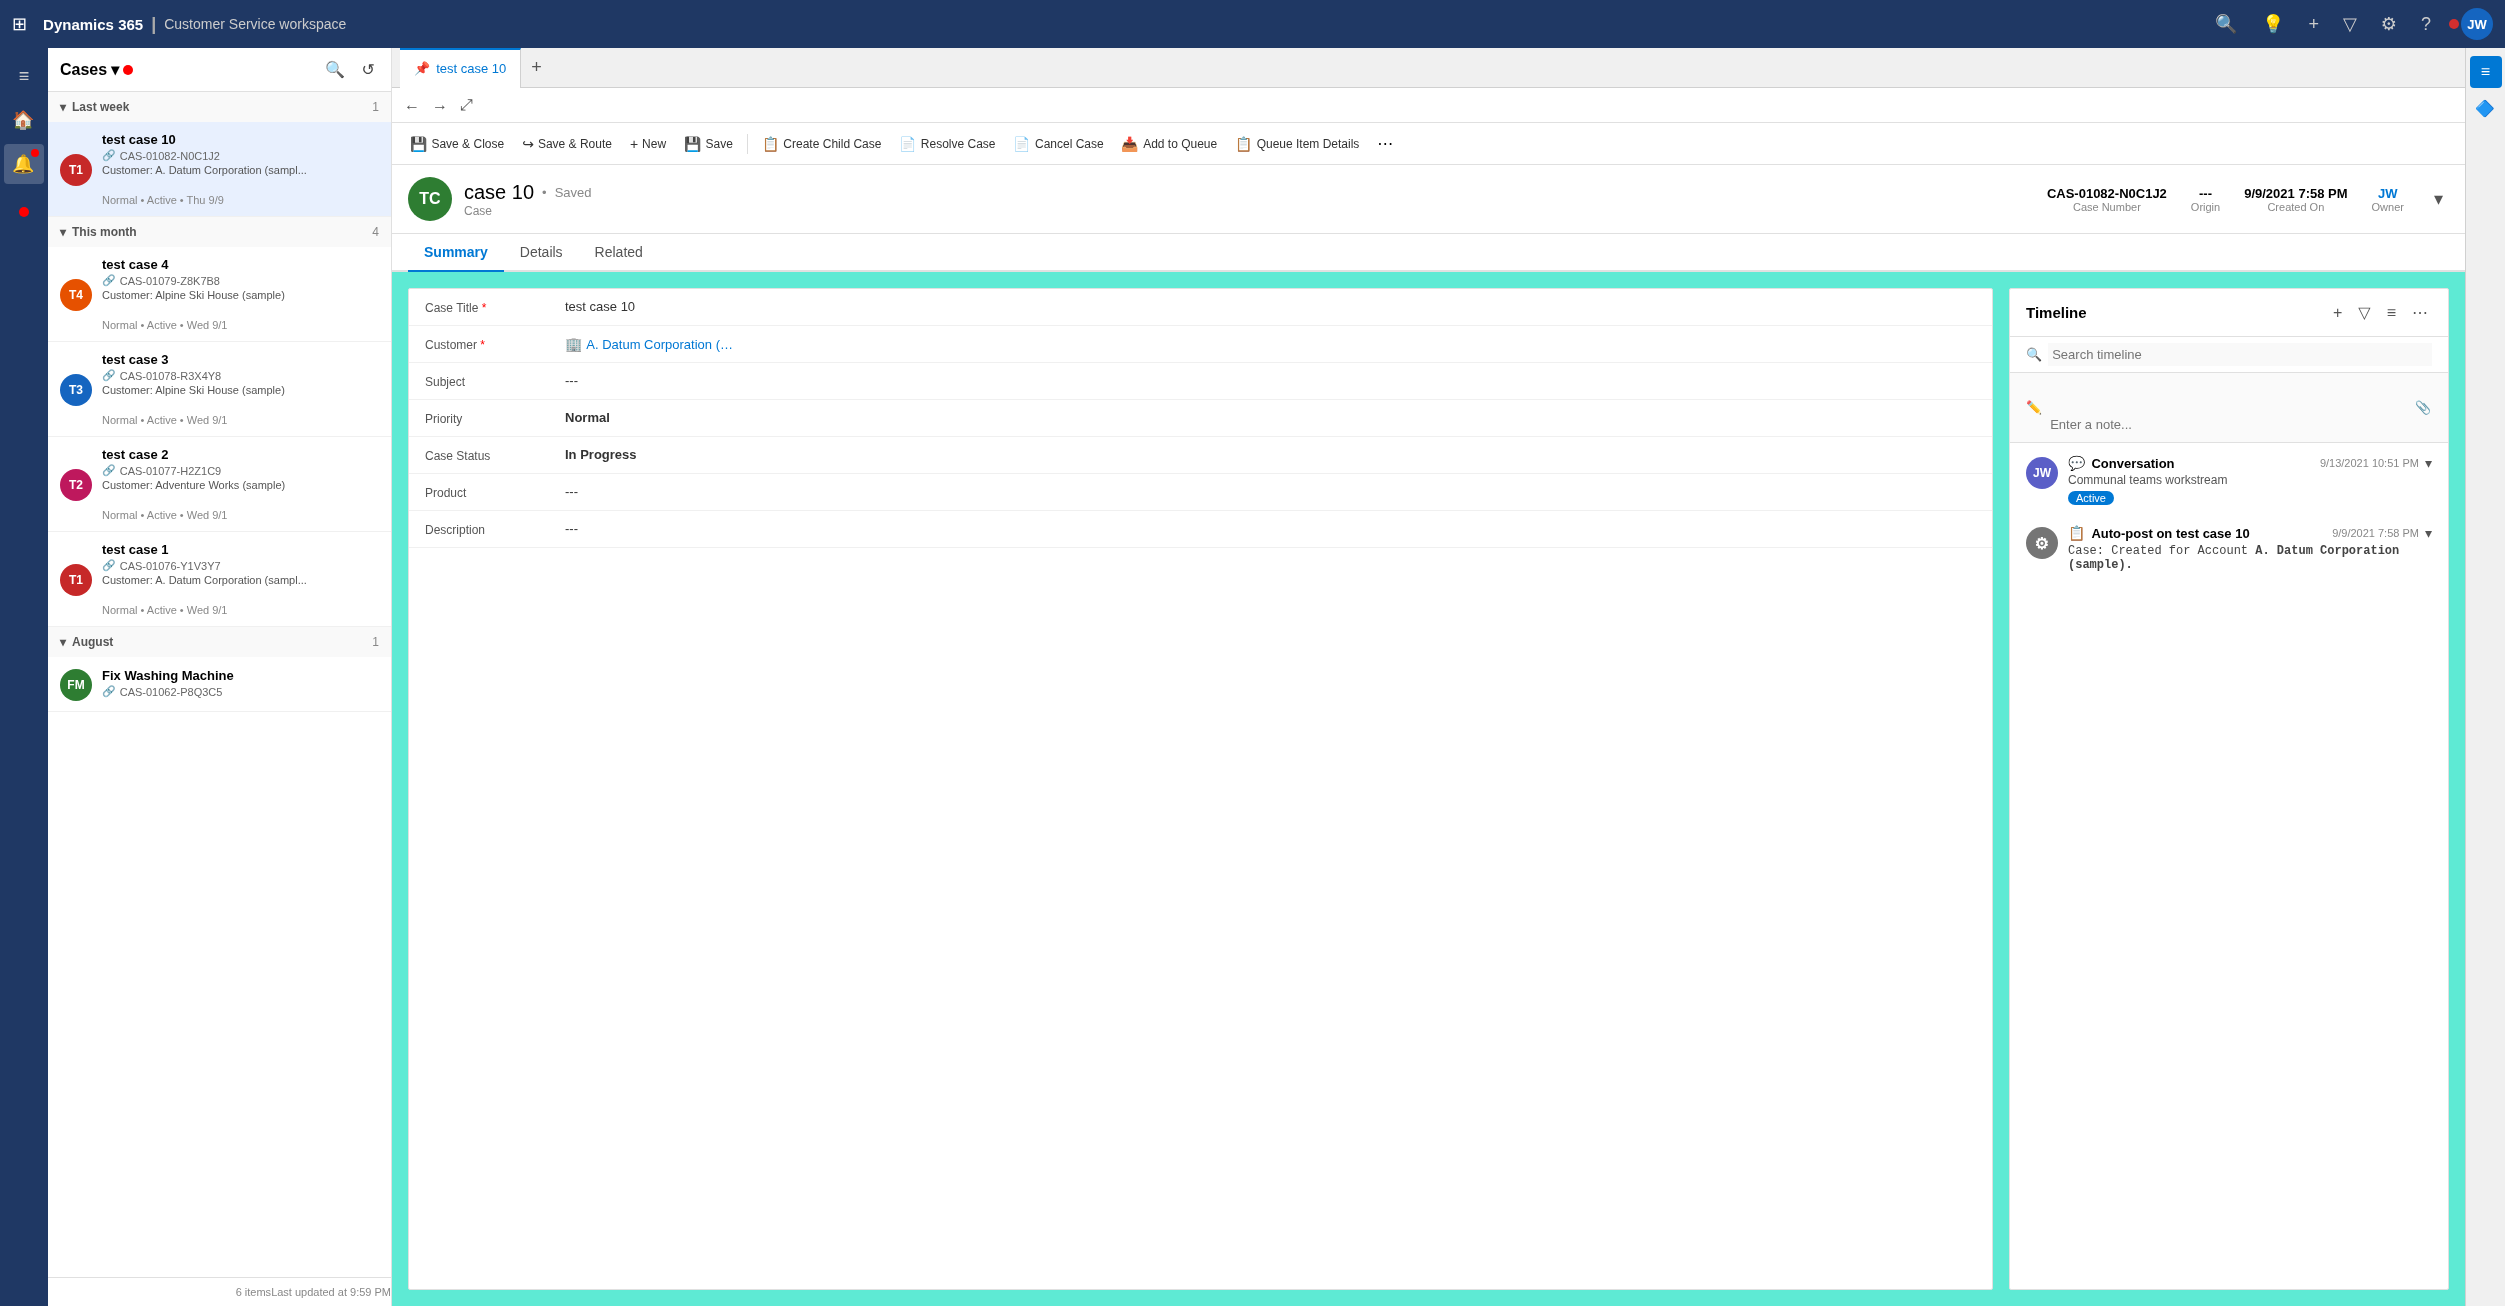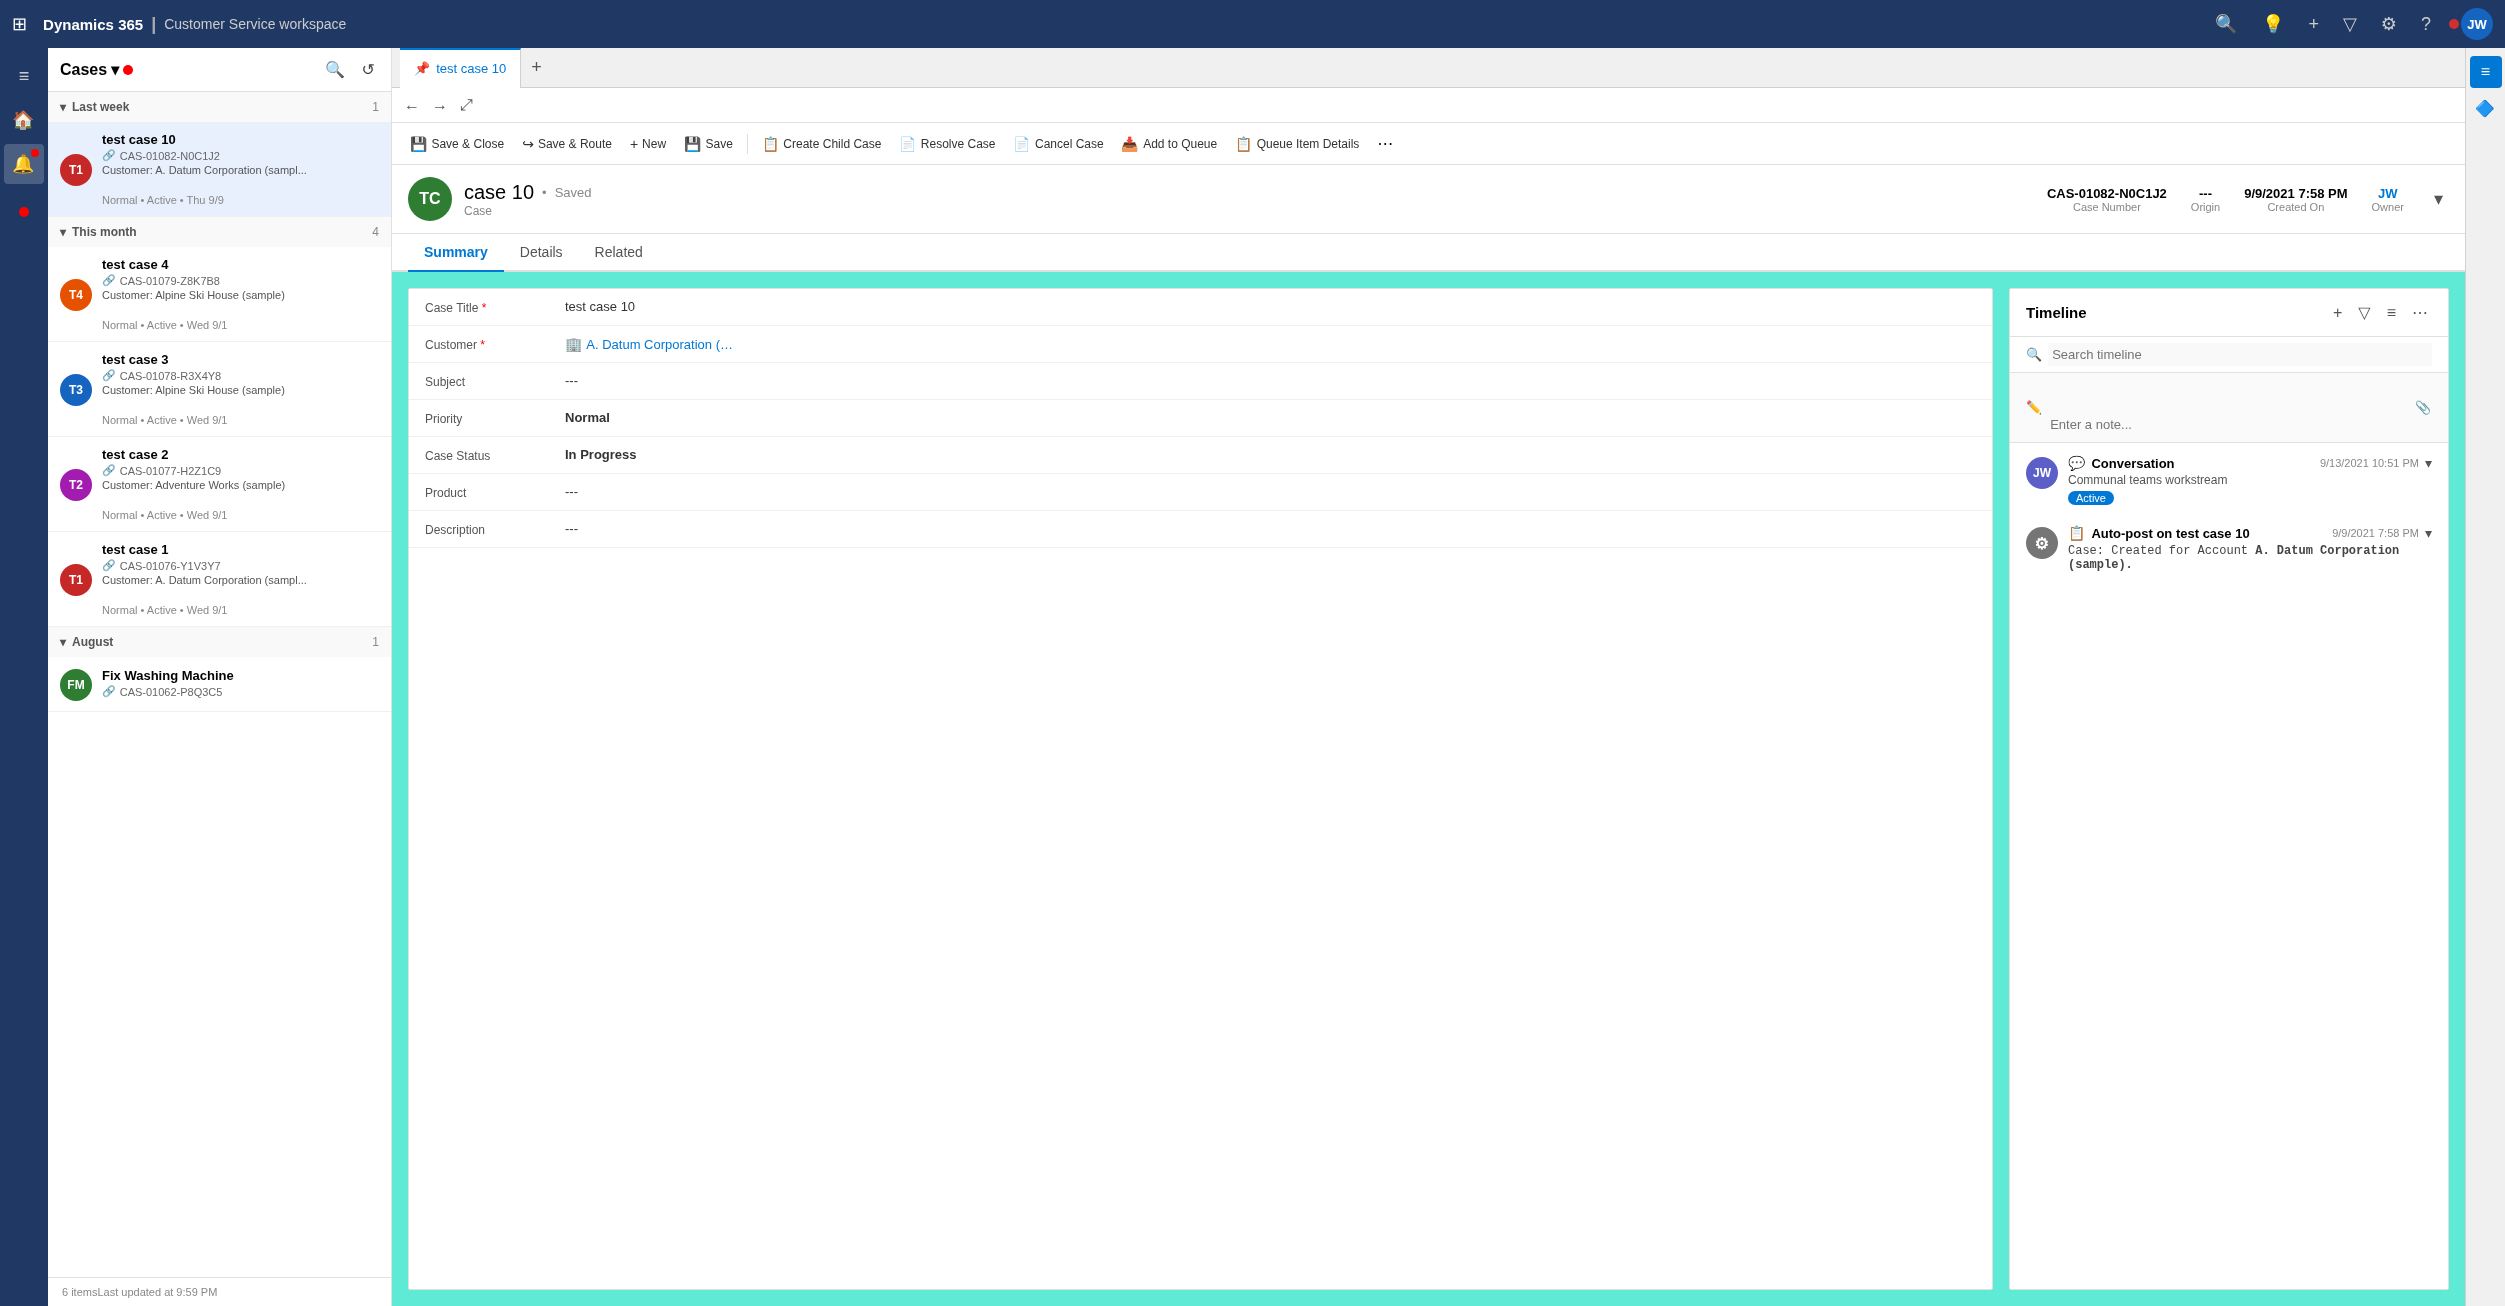--- a/index.html
+++ b/index.html
@@ -76,22 +76,22 @@
       width: 32px; height: 32px; border-radius: 50%;
       display: flex; align-items: center; justify-content: center;
       font-weight: 700; font-size: 12px; color: white; flex-shrink: 0; margin-top: 2px;
     }
     .case-info { flex: 1; min-width: 0; }
     .case-name { font-weight: 600; font-size: 13px; white-space: nowrap; overflow: hidden; text-overflow: ellipsis; }
     .case-id { display: flex; align-items: center; gap: 4px; font-size: 11px; color: #666; margin: 2px 0; }
     .case-customer { font-size: 11px; color: #555; white-space: nowrap; overflow: hidden; text-overflow: ellipsis; }
     .case-meta { font-size: 11px; color: #888; margin-top: 18px; }
     .cases-footer {
-      padding: 8px 14px; border-top: 1px solid #e0e0e0; font-size: 11px; color: #888;
-      display: flex; justify-content: flex-start;
+      padding: 8px 0; border-top: 1px solid #e0e0e0; font-size: 11px; color: #888;
+      display: flex; justify-content: flex-end;
     }
 
     
     .main-content {
       flex: 1; display: flex; flex-direction: column; overflow: hidden;
     }
 
     
     .tab-bar {
       display: flex; align-items: center; background: #f0f0f0;
@@ -328,21 +328,21 @@
           <div class="case-name">test case 3</div>
           <div class="case-id">
               <span>🔗</span>
               <span>CAS-01078-R3X4Y8</span>
             </div>
           <div class="case-customer">Customer: Alpine Ski House (sample)</div>
           <div class="case-meta">Normal • Active • Wed 9/1</div>
         </div>
       </div>
       <div class="case-item">
-        <div class="case-avatar" style="background:#a21caf;">T2</div>
+        <div class="case-avatar" style="background:#be185d;">T2</div>
         <div class="case-info">
           <div class="case-name">test case 2</div>
           <div class="case-id">
               <span>🔗</span>
               <span>CAS-01077-H2Z1C9</span>
             </div>
           <div class="case-customer">Customer: Adventure Works (sample)</div>
           <div class="case-meta">Normal • Active • Wed 9/1</div>
         </div>
       </div>

